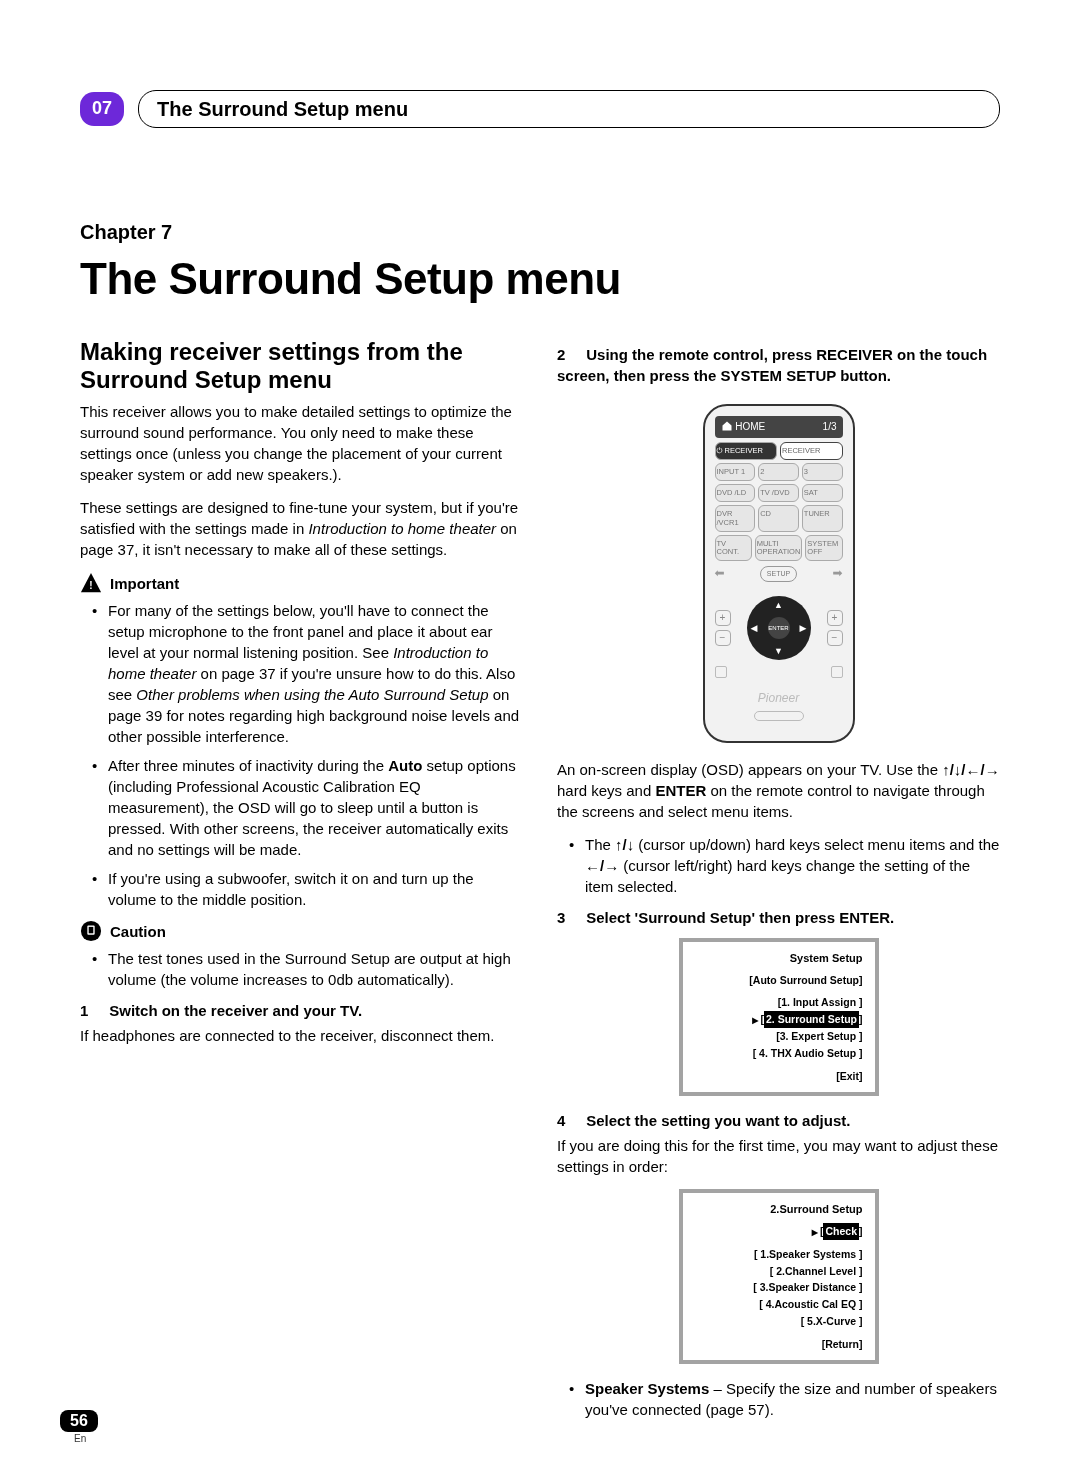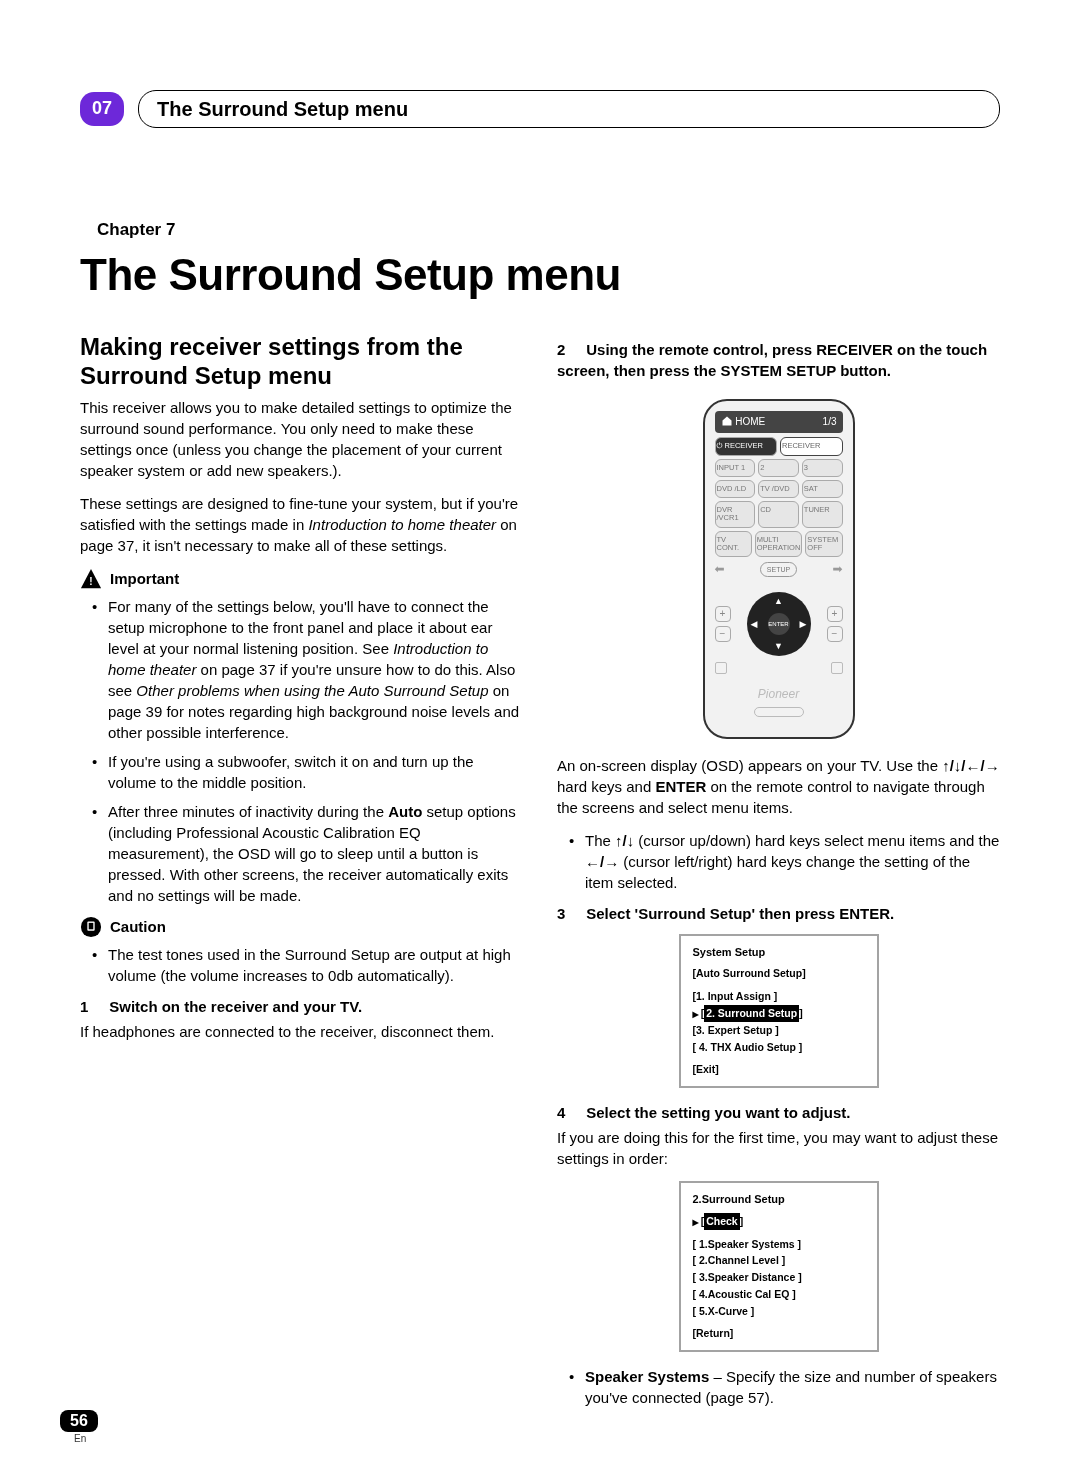--- a/index.html
+++ b/index.html
@@ -31,23 +31,22 @@
   .header-title-wrap {
     flex: 1;
     border: 1.5px solid #000;
     border-radius: 18px;
     padding: 4px 18px;
     font-weight: bold;
     font-size: 20px;
   }
   .chapter-label {
     font-weight: bold;
-    font-size: 17px;
+    font-size: 20px;
     margin-bottom: 2px;
-    margin-left: 17px;
   }
   .chapter-title {
     font-weight: 900;
     font-size: 44px;
     margin-bottom: 28px;
     letter-spacing: -0.5px;
   }
   .columns {
     display: flex;
     gap: 34px;
@@ -214,26 +213,27 @@
     margin: 4px auto 0 auto;
   }
   .small-icons {
     display: flex;
     justify-content: space-between;
     margin-top: 6px;
   }
   .small-icons .si { width: 12px; height: 12px; border: 1px solid #bbb; border-radius: 2px; }
   .osd-box {
     width: 200px;
-    border: 2px solid #a3a3a3;
+    border: 4px solid #a3a3a3;
     margin: 10px auto 14px auto;
     padding: 8px 12px;
     font-size: 10.5px;
     line-height: 1.6;
     font-weight: bold;
+    text-align: right;
   }
   .osd-title { font-size: 11px; margin-bottom: 4px; }
   .osd-line { white-space: nowrap; }
   .osd-selected {
     background: #000;
     color: #fff;
     padding: 0 2px;
     display: inline-block;
   }
   .osd-pointer::before { content: "▶"; font-size: 8px; margin-right: 2px; }
@@ -283,24 +283,24 @@
             <polygon points="12,1 23,22 1,22" fill="#000"></polygon>
             <text x="12" y="18" text-anchor="middle" fill="#fff" font-size="11" font-weight="bold">!</text>
           </svg>
       </span>
       <span class="callout-label">Important</span>
     </div>
     <ul class="bullets">
       <li>
         <span>For many of the settings below, you'll have to connect the setup microphone to the front panel and place it about ear level at your normal listening position. See </span><span class="italic">Introduction to home theater</span><span> on page 37 if you're unsure how to do this. Also see </span><span class="italic">Other problems when using the Auto Surround Setup</span><span> on page 39 for notes regarding high background noise levels and other possible interference.</span>
       </li>
-      <li>If you're using a subwoofer, switch it on and turn up the volume to the middle position.</li>
       <li>
         <span>After three minutes of inactivity during the </span><span class="bold">Auto</span><span> setup options (including Professional Acoustic Calibration EQ measurement), the OSD will go to sleep until a button is pressed. With other screens, the receiver automatically exits and no settings will be made.</span>
       </li>
+      <li>If you're using a subwoofer, switch it on and turn up the volume to the middle position.</li>
     </ul>
 
     <div class="callout-row">
       <span class="callout-icon">
         <svg viewBox="0 0 24 24">
             <circle cx="12" cy="12" r="11" fill="#000"></circle>
             <rect x="8" y="6" width="8" height="10" rx="1" fill="#fff"></rect>
             <rect x="9.5" y="7.5" width="5" height="7" fill="#000"></rect>
           </svg>
       </span>

